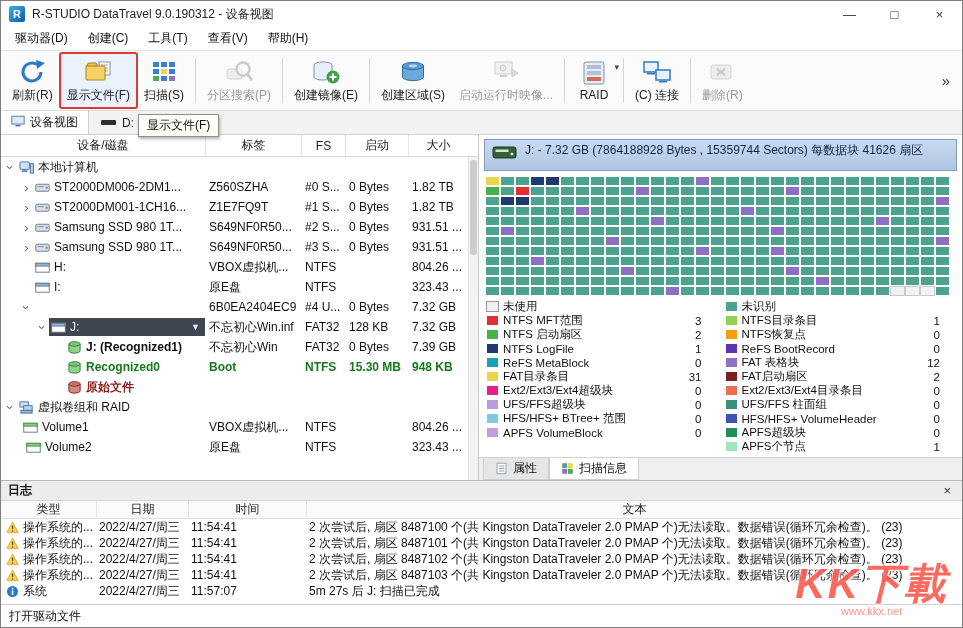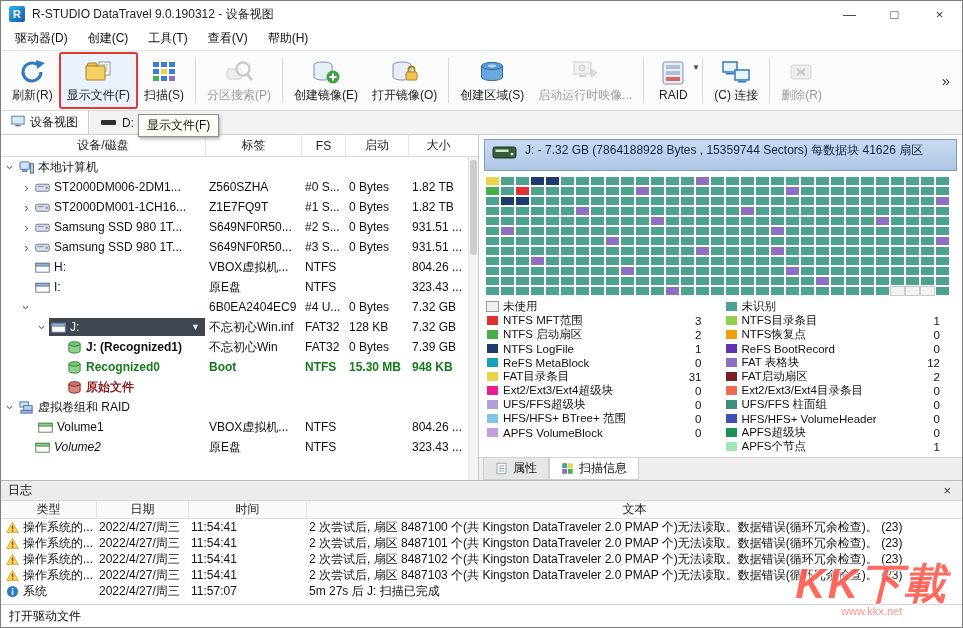--- a/index.html
+++ b/index.html
@@ -72,21 +72,21 @@
 .llabel{white-space:nowrap;overflow:hidden}
 .lval{margin-left:auto;padding-right:14px}
 .scan-tabs{height:23px;display:flex;align-items:stretch;background:#efefef;border-top:1px solid #d3d3d3;padding-left:4px;flex:0 0 auto}
 .stab{display:flex;align-items:center;gap:5px;padding:0 11px;border:1px solid #cfcfcf;border-top:none;background:#e6e6e6;font-size:12px}
 .stab.active{background:#fff}
 .stabicon{display:inline-flex}
 .stabicon svg{width:13px;height:13px}
 
 .log-panel{height:124px;border-top:1px solid #b9b9b9;display:flex;flex-direction:column;background:#fff;flex:0 0 auto}
 .log-header{height:20px;background:#ececec;display:flex;align-items:center;padding:0 7px;font-size:12px;border-bottom:1px solid #d6d6d6}
-.log-title{font-weight:normal}
+.log-title{font-weight:bold}
 .log-close{margin-left:auto;font-size:13px;padding:0 4px;color:#333}
 .log-cols{display:flex;height:18px;border-bottom:1px solid #e0e0e0;background:#fafafa;flex:0 0 auto}
 .lch{display:flex;align-items:center;justify-content:center;border-right:1px solid #e4e4e4;font-size:12px;color:#222}
 .lch.k0{width:96px}.lch.k1{width:92px}.lch.k2{width:118px}.lch.k3{flex:1;border-right:none}
 .log-body{flex:1;overflow:hidden}
 .logrow{display:flex;height:16px;align-items:center;font-size:12px;white-space:nowrap}
 .lcell{overflow:hidden;white-space:nowrap;padding:0 2px}
 .lcell.k0{width:96px;display:flex;align-items:center;gap:4px;padding-left:5px}
 .lcell.k1{width:92px}.lcell.k2{width:118px}.lcell.k3{flex:1}
 .licon{display:inline-flex;flex:0 0 auto}
@@ -176,31 +176,20 @@
         <span class="ticon">
           <svg viewBox="0 0 28 26">
             <ellipse cx="11" cy="6" rx="9" ry="3" fill="#e7eef8" stroke="#7a93b8"></ellipse>
             <path d="M2 6v12c0 1.7 4 3 9 3s9-1.3 9-3V6" fill="#e7eef8" stroke="#7a93b8"></path>
             <circle cx="21" cy="18" r="6.5" fill="#43a047"></circle>
             <path d="M17.5 18h7M21 14.5v7" stroke="#fff" stroke-width="2"></path>
           </svg>
         </span>
         <span class="tlabel">创建镜像(E)</span>
       </div>
-      <div class="tbtn">
-        <span class="ticon">
-          <svg viewBox="0 0 28 26">
-            <ellipse cx="11" cy="6" rx="9" ry="3" fill="#e7eef8" stroke="#7a93b8"></ellipse>
-            <path d="M2 6v12c0 1.7 4 3 9 3s9-1.3 9-3V6" fill="#e7eef8" stroke="#7a93b8"></path>
-            <path d="M17.5 13v-2.5a3 3 0 0 1 6 0V13" fill="none" stroke="#a8821a" stroke-width="1.8"></path>
-            <rect x="15" y="13" width="11" height="8" rx="1.5" fill="#f2c14e" stroke="#a8821a"></rect>
-          </svg>
-        </span>
-        <span class="tlabel">打开镜像(O)</span>
-      </div>
       <div class="tsep"></div>
       <div class="tbtn">
         <span class="ticon">
           <svg viewBox="0 0 28 26">
             <path d="M3.5 7v11c0 2 4.7 3.6 10.5 3.6S24.5 20 24.5 18V7" fill="#6aa7dc" stroke="#2e6da4"></path>
             <ellipse cx="14" cy="7" rx="10.5" ry="3.6" fill="#5b9bd5" stroke="#2e6da4"></ellipse>
             <ellipse cx="14" cy="7" rx="4" ry="1.4" fill="#bcd7ef"></ellipse>
           </svg>
         </span>
         <span class="tlabel">创建区域(S)</span>
@@ -503,39 +492,39 @@
                 </span>
                 <span class="ntext">虚拟卷组和 RAID</span>
               </span>
             </div>
             <div class="td c1"></div>
             <div class="td c2"></div>
             <div class="td c3"></div>
             <div class="td c4"></div>
           </div>
           <div class="trow">
-            <div class="td name c0" style="padding-left: 22px;">
+            <div class="td name c0" style="padding-left: 7px;">
               <span class="chev none">›</span>
               <span class="ninner">
                 <span class="nicon">
                   <svg viewBox="0 0 16 16">
                     <rect x="0.8" y="3.5" width="14.4" height="9.5" fill="#fff" stroke="#4a8f4a"></rect>
                     <rect x="0.8" y="3.5" width="14.4" height="3" fill="#8fc98f" stroke="#4a8f4a"></rect>
                   </svg>
                 </span>
                 <span class="ntext">Volume1</span>
               </span>
             </div>
             <div class="td c1">VBOX虚拟机...</div>
             <div class="td c2">NTFS</div>
             <div class="td c3"></div>
             <div class="td c4">804.26 ...</div>
           </div>
           <div class="trow">
-            <div class="td name c0" style="padding-left: 19px; font-style: italic;">
+            <div class="td name c0" style="padding-left: 10px;">
               <span class="chev none">›</span>
               <span class="ninner">
                 <span class="nicon">
                   <svg viewBox="0 0 16 16">
                     <rect x="0.8" y="3.5" width="14.4" height="9.5" fill="#fff" stroke="#4a8f4a"></rect>
                     <rect x="0.8" y="3.5" width="14.4" height="3" fill="#8fc98f" stroke="#4a8f4a"></rect>
                   </svg>
                 </span>
                 <span class="ntext">Volume2</span>
               </span>

